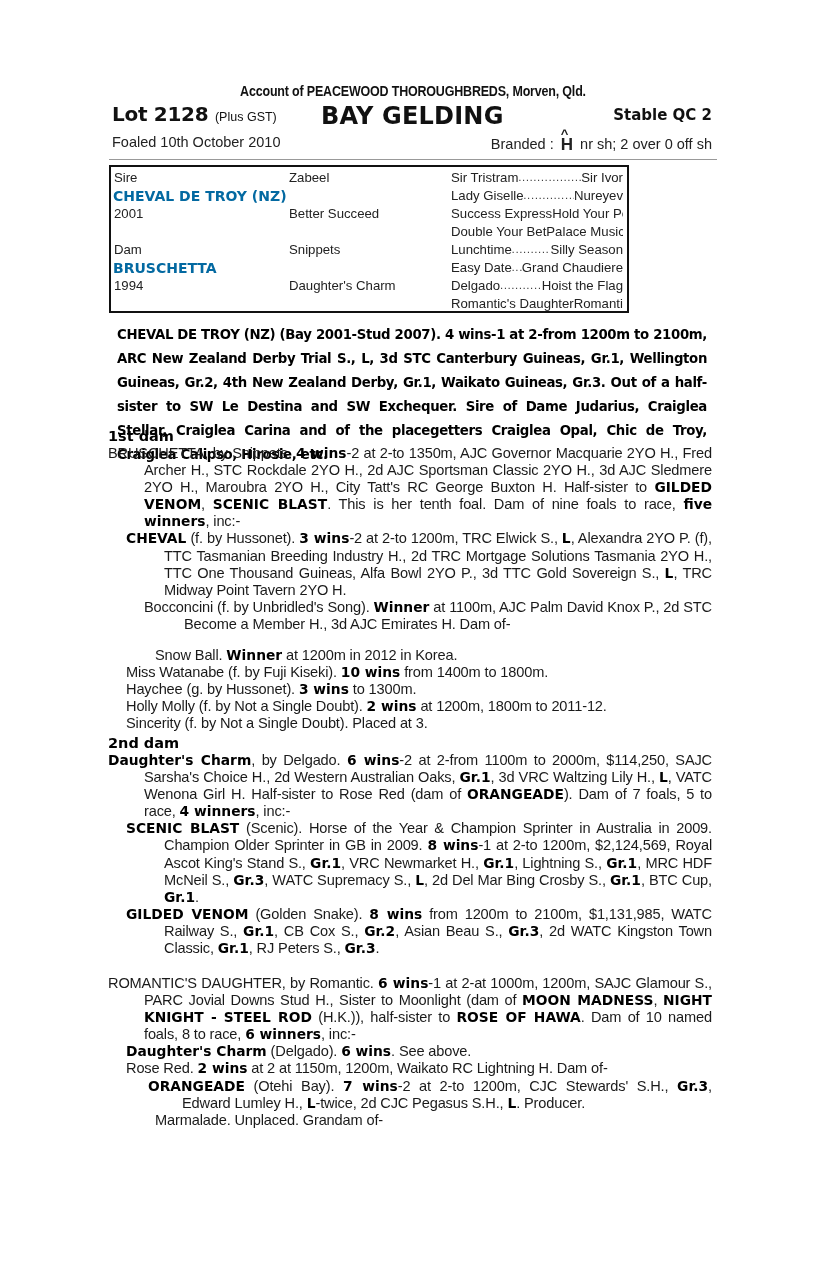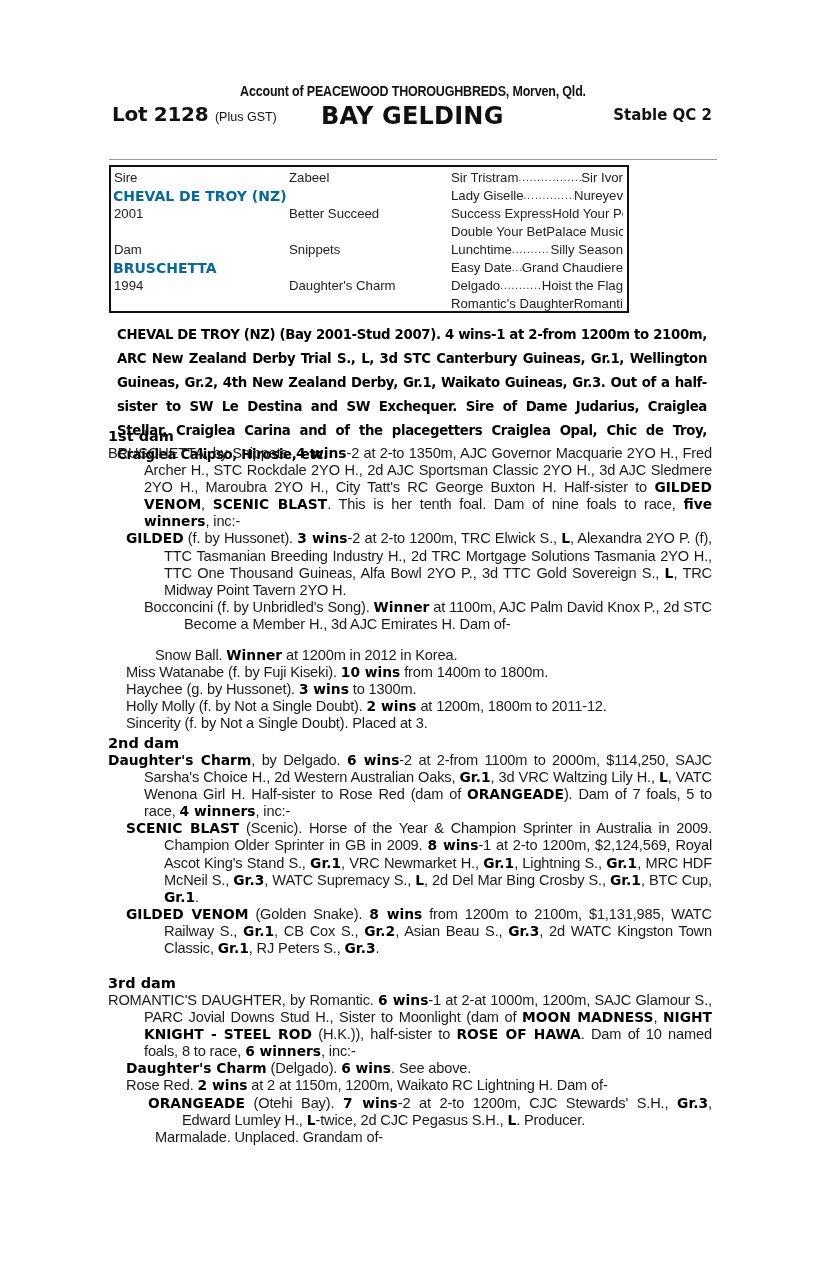--- a/index.html
+++ b/index.html
@@ -50,20 +50,28 @@
 <div class="page">
 
   <div class="account">Account of PEACEWOOD THOROUGHBREDS, Morven, Qld.</div>
 
   <div class="lotrow">
     <span class="lot"><span>Lot 2128</span> <span class="plusgst">(Plus GST)</span></span>
     <span class="colour">BAY GELDING</span>
     <span class="stable">Stable QC 2</span>
   </div>
 
+  <div class="foalrow">
+    <span class="foaled">Foaled 10th October 2010</span>
+    <span class="branded">
+      <span>Branded :</span>
+      <span class="brand-glyph"><span class="hat">^</span><span>H</span></span>
+      <span>nr sh; 2 over 0 off sh</span>
+    </span>
+  </div>
 
   <div class="rule"></div>
 
   <div class="pedigree" id="pedigree">
       <div class="ped-row" style="top: 2px;">
         <span class="c1">Sire</span>
         <span class="c2">Zabeel</span>
         <span class="c3">
           <span class="lft">Sir Tristram</span>
           <span class="dots">........................................................................................................................</span>
@@ -134,36 +142,35 @@
         </span>
       </div>
     </div>
 
   <div class="sire-summary">CHEVAL DE TROY (NZ) (Bay 2001-Stud 2007). 4 wins-1 at 2-from 1200m to 2100m, ARC New Zealand Derby Trial S., L, 3d STC Canterbury Guineas, Gr.1, Wellington Guineas, Gr.2, 4th New Zealand Derby, Gr.1, Waikato Guineas, Gr.3. Out of a half-sister to SW Le Destina and SW Exchequer. Sire of Dame Judarius, Craiglea Stellar, Craiglea Carina and of the placegetters Craiglea Opal, Chic de Troy, Craiglea Calipso, Hirosie, etc.</div>
 
   <div id="dams">
       <div class="dam-section" style="top: 346px;">
         <div class="dam-head">1st dam</div>
         <div class="p last-left lvl0"><span>BRUSCHETTA, by Snippets. </span><b>4 wins</b><span>-2 at 2-to 1350m, AJC Governor Macquarie 2YO H., Fred Archer H., STC Rockdale 2YO H., 2d AJC Sportsman Classic 2YO H., 3d AJC Sledmere 2YO H., Maroubra 2YO H., City Tatt's RC George Buxton H. Half-sister to </span><b>GILDED VENOM</b><span>, </span><b>SCENIC BLAST</b><span>. This is her tenth foal. Dam of nine foals to race, </span><b>five winners</b><span>, inc:-</span></div>
-        <div class="p last-left lvl1"><b>GILDED</b><span> (f. by Hussonet). </span><b>3 wins</b><span>-2 at 2-to 1200m, TRC Elwick S., </span><b>L</b><span>, Alexandra 2YO P. (f), TTC Tasmanian Breeding Industry H., 2d TRC Mortgage Solutions Tasmania 2YO H., TTC One Thousand Guineas, Alfa Bowl 2YO P., 3d TTC Gold Sovereign S., </span><b>L</b><span>, TRC Midway Point Tavern 2YO H.</span></div>
+        <div class="p last-left lvl1"><b>CHEVAL</b><span> (f. by Hussonet). </span><b>3 wins</b><span>-2 at 2-to 1200m, TRC Elwick S., </span><b>L</b><span>, Alexandra 2YO P. (f), TTC Tasmanian Breeding Industry H., 2d TRC Mortgage Solutions Tasmania 2YO H., TTC One Thousand Guineas, Alfa Bowl 2YO P., 3d TTC Gold Sovereign S., </span><b>L</b><span>, TRC Midway Point Tavern 2YO H.</span></div>
         <div class="p last-left lvl2b"><span>Bocconcini (f. by Unbridled's Song). </span><b>Winner</b><span> at 1100m, AJC Palm David Knox P., 2d STC Become a Member H., 3d AJC Emirates H. Dam of-</span></div>
         <div class="p last-left lvl2" style="margin-left: 12px; margin-top: 14px;"><span>Snow Ball. </span><b>Winner</b><span> at 1200m in 2012 in Korea.</span></div>
         <div class="p last-left lvl1b"><span>Miss Watanabe (f. by Fuji Kiseki). </span><b>10 wins</b><span> from 1400m to 1800m.</span></div>
         <div class="p last-left lvl1b"><span>Haychee (g. by Hussonet). </span><b>3 wins</b><span> to 1300m.</span></div>
         <div class="p last-left lvl1b"><span>Holly Molly (f. by Not a Single Doubt). </span><b>2 wins</b><span> at 1200m, 1800m to 2011-12.</span></div>
         <div class="p last-left lvl1b"><span>Sincerity (f. by Not a Single Doubt). Placed at 3.</span></div>
       </div>
       <div class="dam-section" style="top: 653px;">
         <div class="dam-head">2nd dam</div>
         <div class="p last-left lvl0"><b>Daughter's Charm</b><span>, by Delgado. </span><b>6 wins</b><span>-2 at 2-from 1100m to 2000m, $114,250, SAJC Sarsha's Choice H., 2d Western Australian Oaks, </span><b>Gr.1</b><span>, 3d VRC Waltzing Lily H., </span><b>L</b><span>, VATC Wenona Girl H. Half-sister to Rose Red (dam of </span><b>ORANGEADE</b><span>). Dam of 7 foals, 5 to race, </span><b>4 winners</b><span>, inc:-</span></div>
         <div class="p last-left lvl1"><b>SCENIC BLAST</b><span> (Scenic). Horse of the Year &amp; Champion Sprinter in Australia in 2009. Champion Older Sprinter in GB in 2009. </span><b>8 wins</b><span>-1 at 2-to 1200m, $2,124,569, Royal Ascot King's Stand S., </span><b>Gr.1</b><span>, VRC Newmarket H., </span><b>Gr.1</b><span>, Lightning S., </span><b>Gr.1</b><span>, MRC HDF McNeil S., </span><b>Gr.3</b><span>, WATC Supremacy S., </span><b>L</b><span>, 2d Del Mar Bing Crosby S., </span><b>Gr.1</b><span>, BTC Cup, </span><b>Gr.1</b><span>.</span></div>
         <div class="p last-left lvl1"><b>GILDED VENOM</b><span> (Golden Snake). </span><b>8 wins</b><span> from 1200m to 2100m, $1,131,985, WATC Railway S., </span><b>Gr.1</b><span>, CB Cox S., </span><b>Gr.2</b><span>, Asian Beau S., </span><b>Gr.3</b><span>, 2d WATC Kingston Town Classic, </span><b>Gr.1</b><span>, RJ Peters S., </span><b>Gr.3</b><span>.</span></div>
       </div>
       <div class="dam-section" style="top: 893px;">
-        <div class="dam-head">3rd dam</div>
         <div class="p last-left lvl0"><span>ROMANTIC'S DAUGHTER, by Romantic. </span><b>6 wins</b><span>-1 at 2-at 1000m, 1200m, SAJC Glamour S., PARC Jovial Downs Stud H., Sister to Moonlight (dam of </span><b>MOON MADNESS</b><span>, </span><b>NIGHT KNIGHT - STEEL ROD</b><span> (H.K.)), half-sister to </span><b>ROSE OF HAWA</b><span>. Dam of 10 named foals, 8 to race, </span><b>6 winners</b><span>, inc:-</span></div>
         <div class="p last-left lvl1b"><b>Daughter's Charm</b><span> (Delgado). </span><b>6 wins</b><span>. See above.</span></div>
         <div class="p last-left lvl1b"><span>Rose Red. </span><b>2 wins</b><span> at 2 at 1150m, 1200m, Waikato RC Lightning H. Dam of-</span></div>
         <div class="p last-left lvl3" style="padding-left: 74px; text-indent: -34px;"><b>ORANGEADE</b><span> (Otehi Bay). </span><b>7 wins</b><span>-2 at 2-to 1200m, CJC Stewards' S.H., </span><b>Gr.3</b><span>, Edward Lumley H., </span><b>L</b><span>-twice, 2d CJC Pegasus S.H., </span><b>L</b><span>. Producer.</span></div>
         <div class="p last-left lvl2" style="margin-left: 12px;"><span>Marmalade. Unplaced. Grandam of-</span></div>
       </div>
     </div>
 </div>
 
 </body></html>

